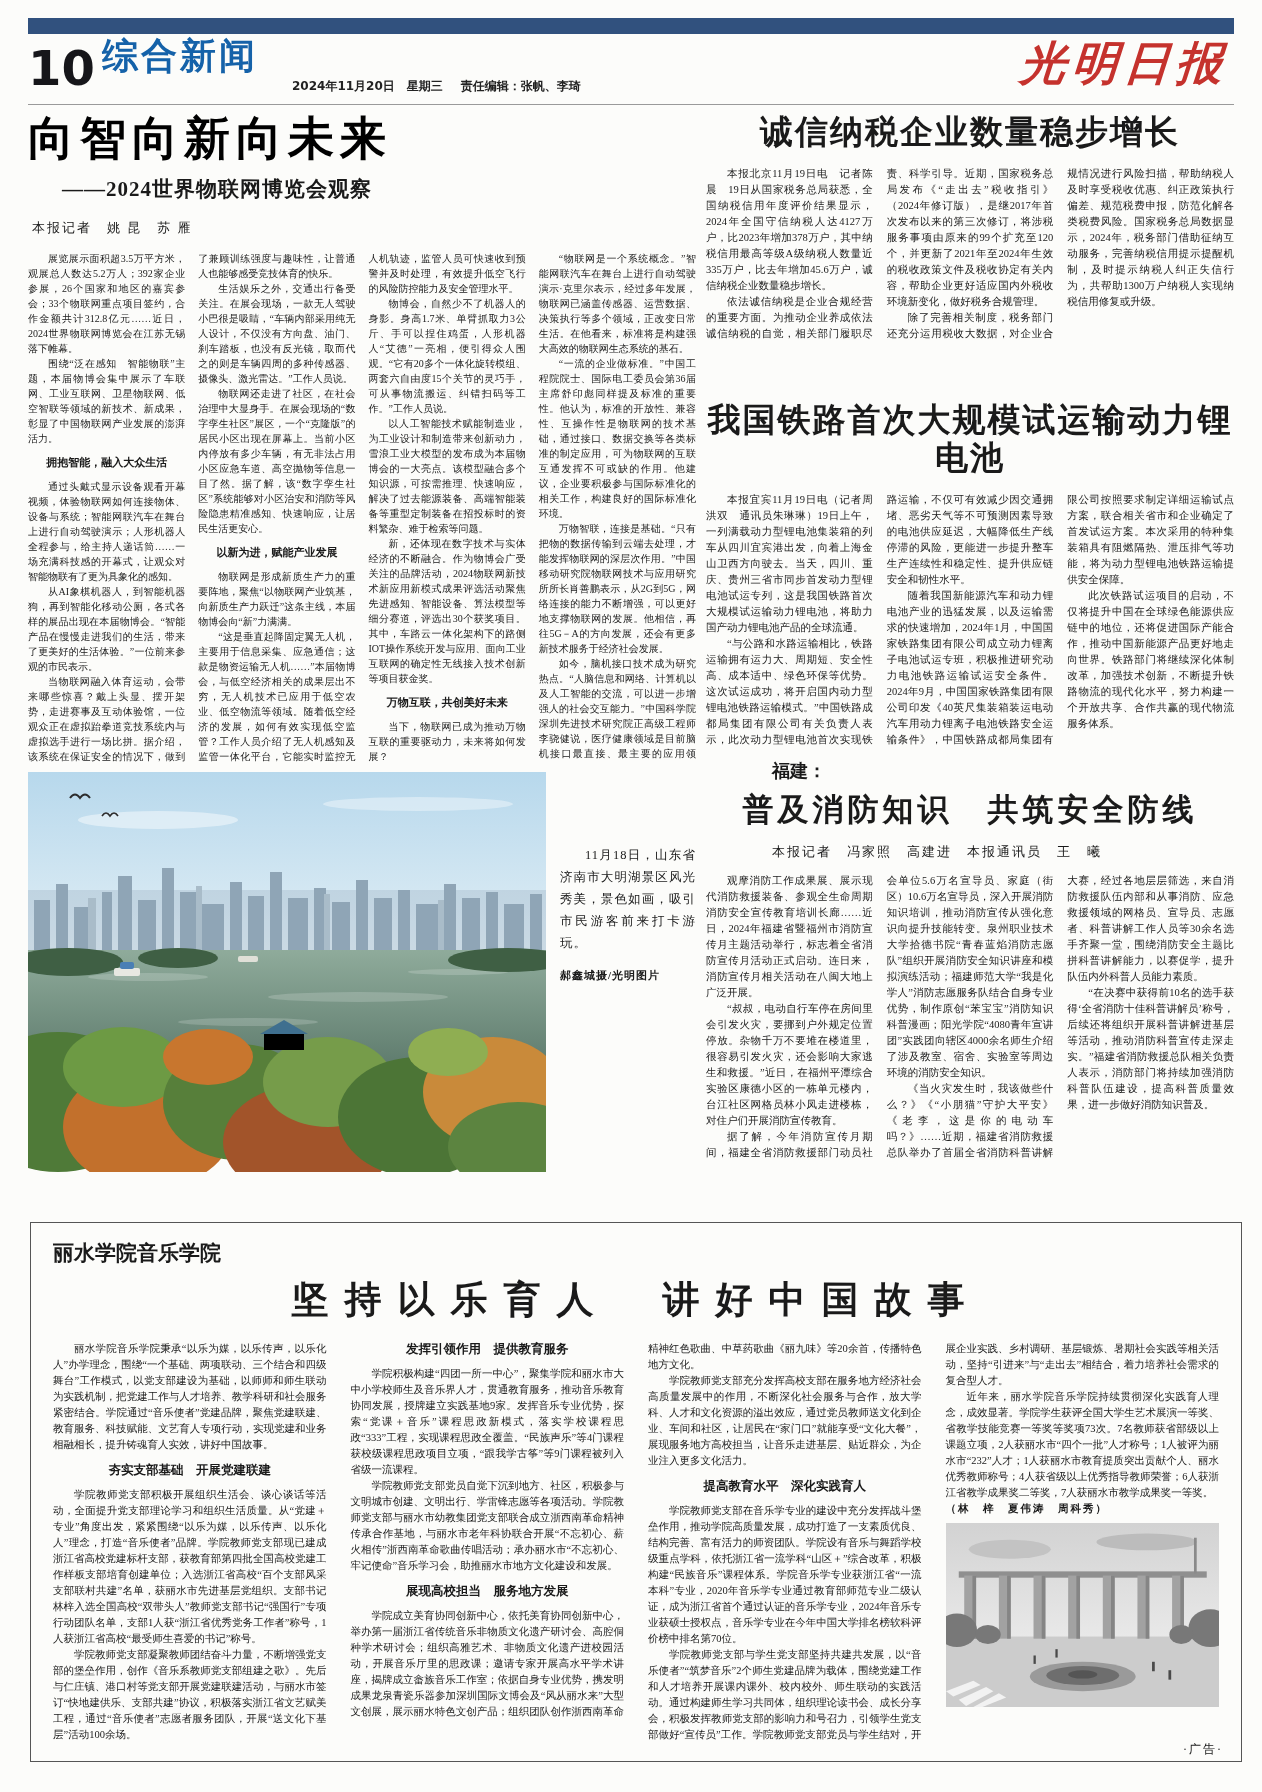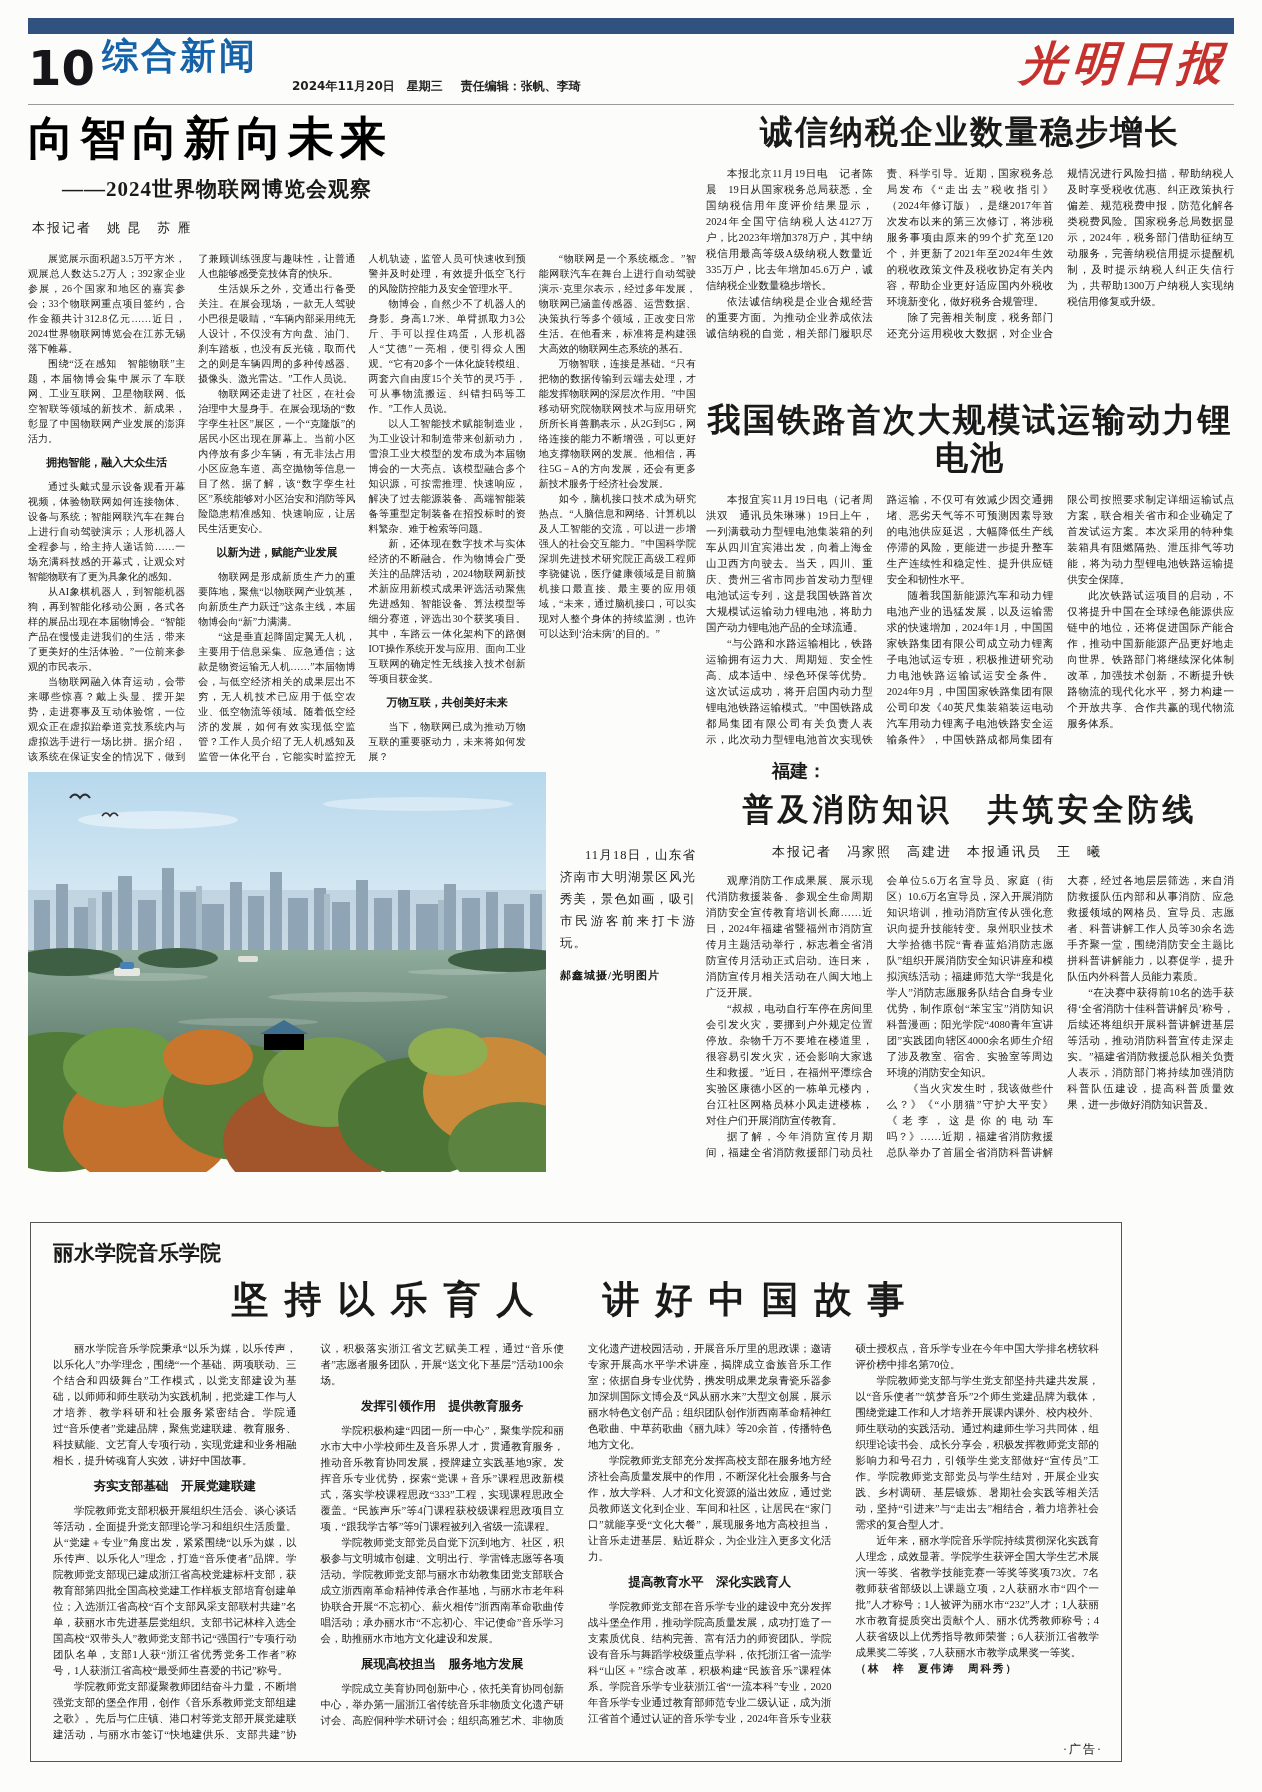--- a/index.html
+++ b/index.html
@@ -50,21 +50,21 @@
            font-size:10.5px;line-height:16px;}
   .tax{top:0;}   .tax .r-cols{height:188px;}
   .rail{top:288px;} .rail .r-cols{height:262px;}
   .fire{top:645px;}
   .fire-kicker{font-size:18px;font-weight:bold;margin-left:66px;}
   .fire-title{font-size:31px;font-weight:bold;text-align:center;letter-spacing:4px;margin-top:6px;}
   .fire-byline{font-size:13px;margin:12px 0 0 66px;letter-spacing:2px;}
   .fire .r-cols{margin-top:12px;height:292px;}
 
   
-  .music{position:absolute;left:30px;top:1222px;width:1092px;height:540px;border:1px solid #555;
+  .music{position:absolute;left:30px;top:1222px;width:1212px;height:540px;border:1px solid #555;
          box-sizing:border-box;padding:16px 22px;background:#fcfcfa;}
   .music-kicker{font-family:"DejaVu Sans",sans-serif;font-size:21px;font-weight:bold;}
   .music-title{font-size:37px;font-weight:bold;text-align:center;letter-spacing:16px;margin-top:8px;}
   .music-cols{margin-top:16px;height:402px;column-count:4;column-gap:24px;column-fill:auto;
          font-size:10.5px;line-height:16px;overflow:hidden;}
   .music-cols .col-subhead{font-size:12.5px;}
   .music-sig{text-align:right;text-indent:0 !important;letter-spacing:2px;font-weight:bold;}
   .campus-photo{width:100%;height:184px;break-inside:avoid;margin-top:6px;}
   .campus-photo svg{display:block;width:100%;height:100%;}
   .ad-label{position:absolute;right:18px;bottom:3px;font-size:12px;letter-spacing:2px;}
@@ -98,20 +98,21 @@
       <p>物联网还走进了社区，在社会治理中大显身手。在展会现场的“数字孪生社区”展区，一个“克隆版”的居民小区出现在屏幕上。当前小区内停放有多少车辆，有无非法占用小区应急车道、高空抛物等信息一目了然。据了解，该“数字孪生社区”系统能够对小区治安和消防等风险隐患精准感知、快速响应，让居民生活更安心。</p>
       <div class="col-subhead">以新为进，赋能产业发展</div>
       <p>物联网是形成新质生产力的重要阵地，聚焦“以物联网产业筑基，向新质生产力跃迁”这条主线，本届物博会向“新”力满满。</p>
       <p>“这是垂直起降固定翼无人机，主要用于信息采集、应急通信；这款是物资运输无人机……”本届物博会，与低空经济相关的成果层出不穷，无人机技术已应用于低空农业、低空物流等领域。随着低空经济的发展，如何有效实现低空监管？工作人员介绍了无人机感知及监管一体化平台，它能实时监控无人机轨迹，监管人员可快速收到预警并及时处理，有效提升低空飞行的风险防控能力及安全管理水平。</p>
       <p>物博会，自然少不了机器人的身影。身高1.7米、单臂抓取力3公斤、手可以捏住鸡蛋，人形机器人“艾德”一亮相，便引得众人围观。“它有20多个一体化旋转模组、两套六自由度15个关节的灵巧手，可从事物流搬运、纠错扫码等工作。”工作人员说。</p>
       <p>以人工智能技术赋能制造业，为工业设计和制造带来创新动力，雪浪工业大模型的发布成为本届物博会的一大亮点。该模型融合多个知识源，可按需推理、快速响应，解决了过去能源装备、高端智能装备等重型定制装备在招投标时的资料繁杂、难于检索等问题。</p>
       <p>新，还体现在数字技术与实体经济的不断融合。作为物博会广受关注的品牌活动，2024物联网新技术新应用新模式成果评选活动聚焦先进感知、智能设备、算法模型等细分赛道，评选出30个获奖项目。其中，车路云一体化架构下的路侧IOT操作系统开发与应用、面向工业互联网的确定性无线接入技术创新等项目获金奖。</p>
       <div class="col-subhead">万物互联，共创美好未来</div>
       <p>当下，物联网已成为推动万物互联的重要驱动力，未来将如何发展？</p>
       <p>“物联网是一个系统概念。”智能网联汽车在舞台上进行自动驾驶演示·克里尔表示，经过多年发展，物联网已涵盖传感器、运营数据、决策执行等多个领域，正改变日常生活。在他看来，标准将是构建强大高效的物联网生态系统的基石。</p>
+      <p>“一流的企业做标准。”中国工程院院士、国际电工委员会第36届主席舒印彪同样提及标准的重要性。他认为，标准的开放性、兼容性、互操作性是物联网的技术基础，通过接口、数据交换等各类标准的制定应用，可为物联网的互联互通发挥不可或缺的作用。他建议，企业要积极参与国际标准化的相关工作，构建良好的国际标准化环境。</p>
       <p>万物智联，连接是基础。“只有把物的数据传输到云端去处理，才能发挥物联网的深层次作用。”中国移动研究院物联网技术与应用研究所所长肖善鹏表示，从2G到5G，网络连接的能力不断增强，可以更好地支撑物联网的发展。他相信，再往5G－A的方向发展，还会有更多新技术服务于经济社会发展。</p>
       <p>如今，脑机接口技术成为研究热点。“人脑信息和网络、计算机以及人工智能的交流，可以进一步增强人的社会交互能力。”中国科学院深圳先进技术研究院正高级工程师李骁健说，医疗健康领域是目前脑机接口最直接、最主要的应用领域，“未来，通过脑机接口，可以实现对人整个身体的持续监测，也许可以达到‘治未病’的目的。”</p>
 
     </div>
   </div>
 
   <div class="main-photo">
     <svg viewBox="0 0 518 400" preserveAspectRatio="none">
       <defs>
         <linearGradient id="sky" x1="0" y1="0" x2="0" y2="1">

